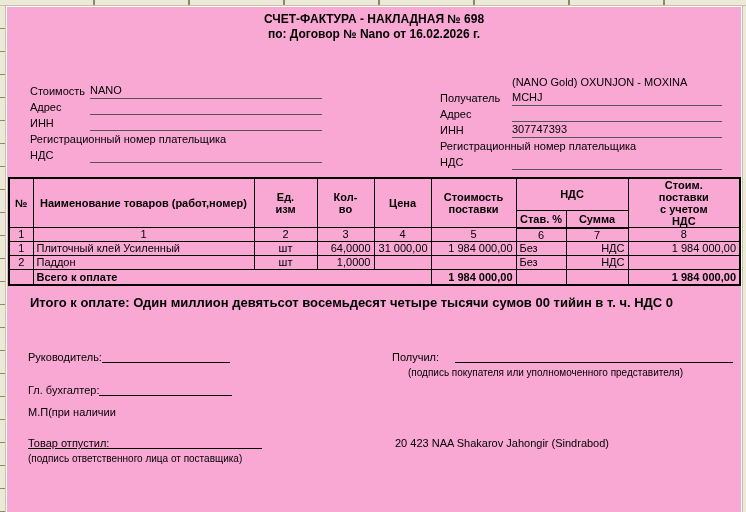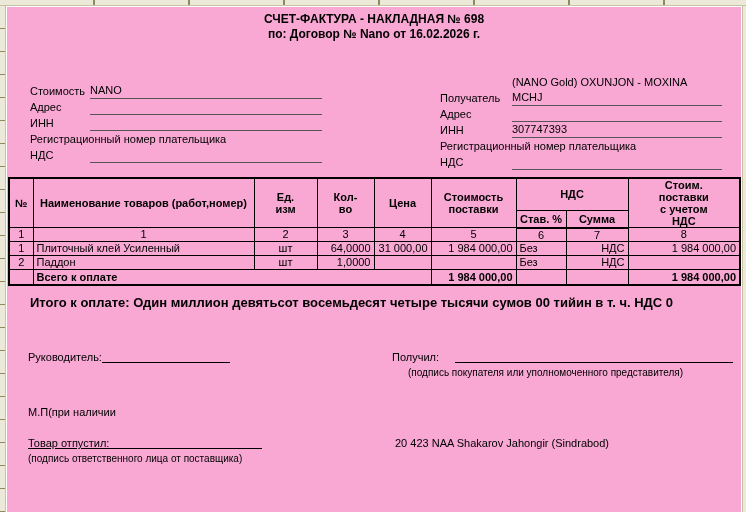--- a/index.html
+++ b/index.html
@@ -206,20 +206,23 @@
   <div class="sig" style="left:1px; top:344px;">
     <span>Руководитель:</span><span class="sig-line" style="width:128px"></span>
   </div>
 
   <div class="sig" style="left:365px; top:344px;">
     <span>Получил:</span>
     <span class="sig-line" style="width:278px; margin-left:13px;"></span>
   </div>
   <div class="sig cap" style="left:378px; top:360px; width:278px; text-align:right;">(подпись покупателя или уполномоченного представителя)</div>
 
+  <div class="sig" style="left:1px; top:377px;">
+    <span>Гл. бухгалтер:</span><span class="sig-line" style="width:133px"></span>
+  </div>
 
   <div class="sig" style="left:1px; top:399px;">М.П(при наличии</div>
 
   <div class="sig" style="left:1px; top:430px;text-decoration:underline;">
     <span>Товар  отпустил:</span><span class="sig-line" style="width:153px"></span>
   </div>
   <div class="sig cap" style="left:1px; top:446px;">(подпись ответственного лица от поставщика)</div>
 
   <div class="sig" style="left:368px; top:430px;">20 423 NAA Shakarov Jahongir (Sindrabod)</div>
 

